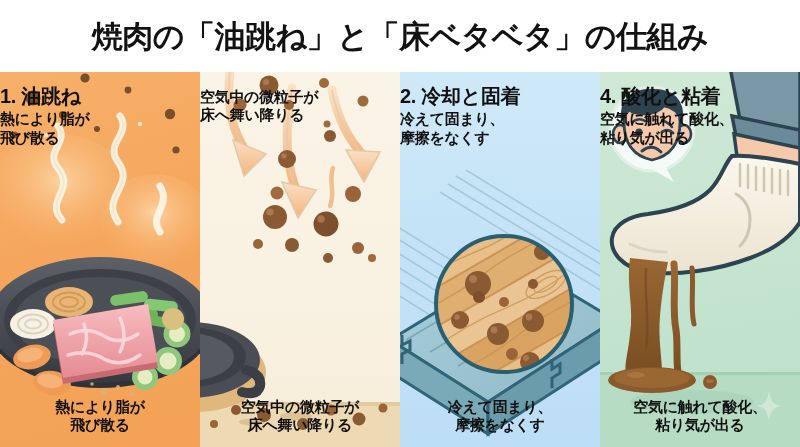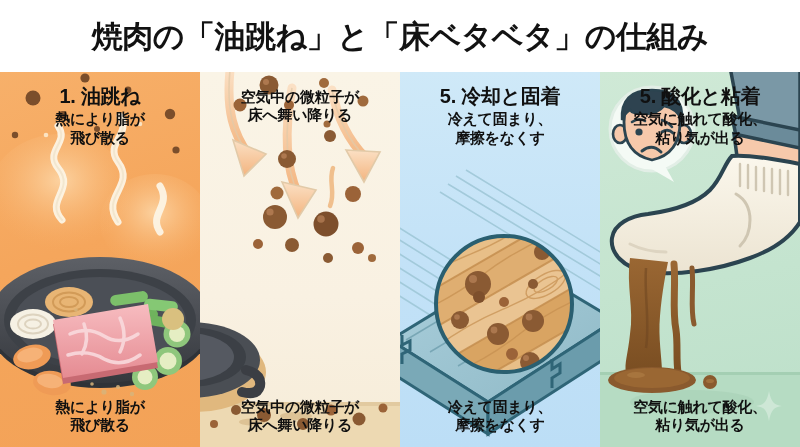--- a/index.html
+++ b/index.html
@@ -24,21 +24,21 @@
   }
   .panel{ position:relative; width:200px; height:375px; overflow:hidden; }
 
   .p1{ background:linear-gradient(160deg,#f7b06a 0%,#f5a65c 45%,#f3a257 100%); }
   .p2{ background:linear-gradient(180deg,#faf4e6 0%,#f9f1e2 60%,#f6ecd8 100%); }
   .p3{ background:linear-gradient(180deg,#cfe9f8 0%,#c3e2f7 50%,#bcdef6 100%); }
   .p4{ background:linear-gradient(170deg,#cfe9d6 0%,#c4e4cf 55%,#bcdfc9 100%); }
 
   .panel-head{
     position:absolute; left:0; top:0; width:100%; z-index:30;
-    text-align:center; padding-top:13px; pointer-events:none;
+    padding-top:13px; pointer-events:none;
   }
   .panel-num{
     font-size:20px; font-weight:bold; color:#101010; line-height:1.12;
     letter-spacing:-0.3px; white-space:nowrap;
   }
   .panel-sub{
     margin-top:3px; font-size:15px; font-weight:bold; color:#101010;
     line-height:1.22; letter-spacing:-0.3px; white-space:pre-line;
   }
   .panel-caption{
@@ -345,21 +345,21 @@
               <circle cx="112" cy="282" r="6" fill="#9b6338"></circle>
               <circle cx="130" cy="290" r="10" fill="#8a5a33"></circle>
                 <circle cx="126" cy="286" r="3" fill="#b9835a" opacity=".7"></circle>
               <circle cx="142" cy="180" r="8" fill="#8a5a33"></circle>
             </g>
           </g>
           <circle cx="104" cy="232" r="68" fill="none" stroke="#2a5f70" stroke-width="4"></circle>
         </g>
       </svg>
       <div class="panel-head">
-        <div class="panel-num">5. 冷却と固着</div>
+        <div class="panel-num">2. 冷却と固着</div>
         <div class="panel-sub">冷えて固まり、
 摩擦をなくす</div>
       </div>
       <div class="panel-caption">冷えて固まり、
 摩擦をなくす</div>
     </div>
 
     <div class="panel p4">
       <svg class="art" viewBox="0 0 200 375">
         <defs>
@@ -429,21 +429,21 @@
           <circle cx="39" cy="60" r="3.6" fill="#2b4450"></circle>
           <path d="M62 60 q6 -4 11 1" fill="none" stroke="#2b4450" stroke-width="3" stroke-linecap="round"></path>
 
           <path d="M42 79 q10 -8 19 1" fill="none" stroke="#2b4450" stroke-width="3" stroke-linecap="round"></path>
         </g>
       </svg>
       <svg class="sparkle" viewBox="0 0 26 30">
         <path d="M13 0 C15 11 18 14 26 15 C18 16 15 19 13 30 C11 19 8 16 0 15 C8 14 11 11 13 0 Z" fill="#ffffff" opacity=".85"></path>
       </svg>
       <div class="panel-head">
-        <div class="panel-num">5. 酸化と粘着</div>
+        <div class="panel-num">4. 酸化と粘着</div>
         <div class="panel-sub">空気に触れて酸化、
 粘り気が出る</div>
       </div>
       <div class="panel-caption">空気に触れて酸化、
 粘り気が出る</div>
     </div>
 
   </div>
 </div>
 

